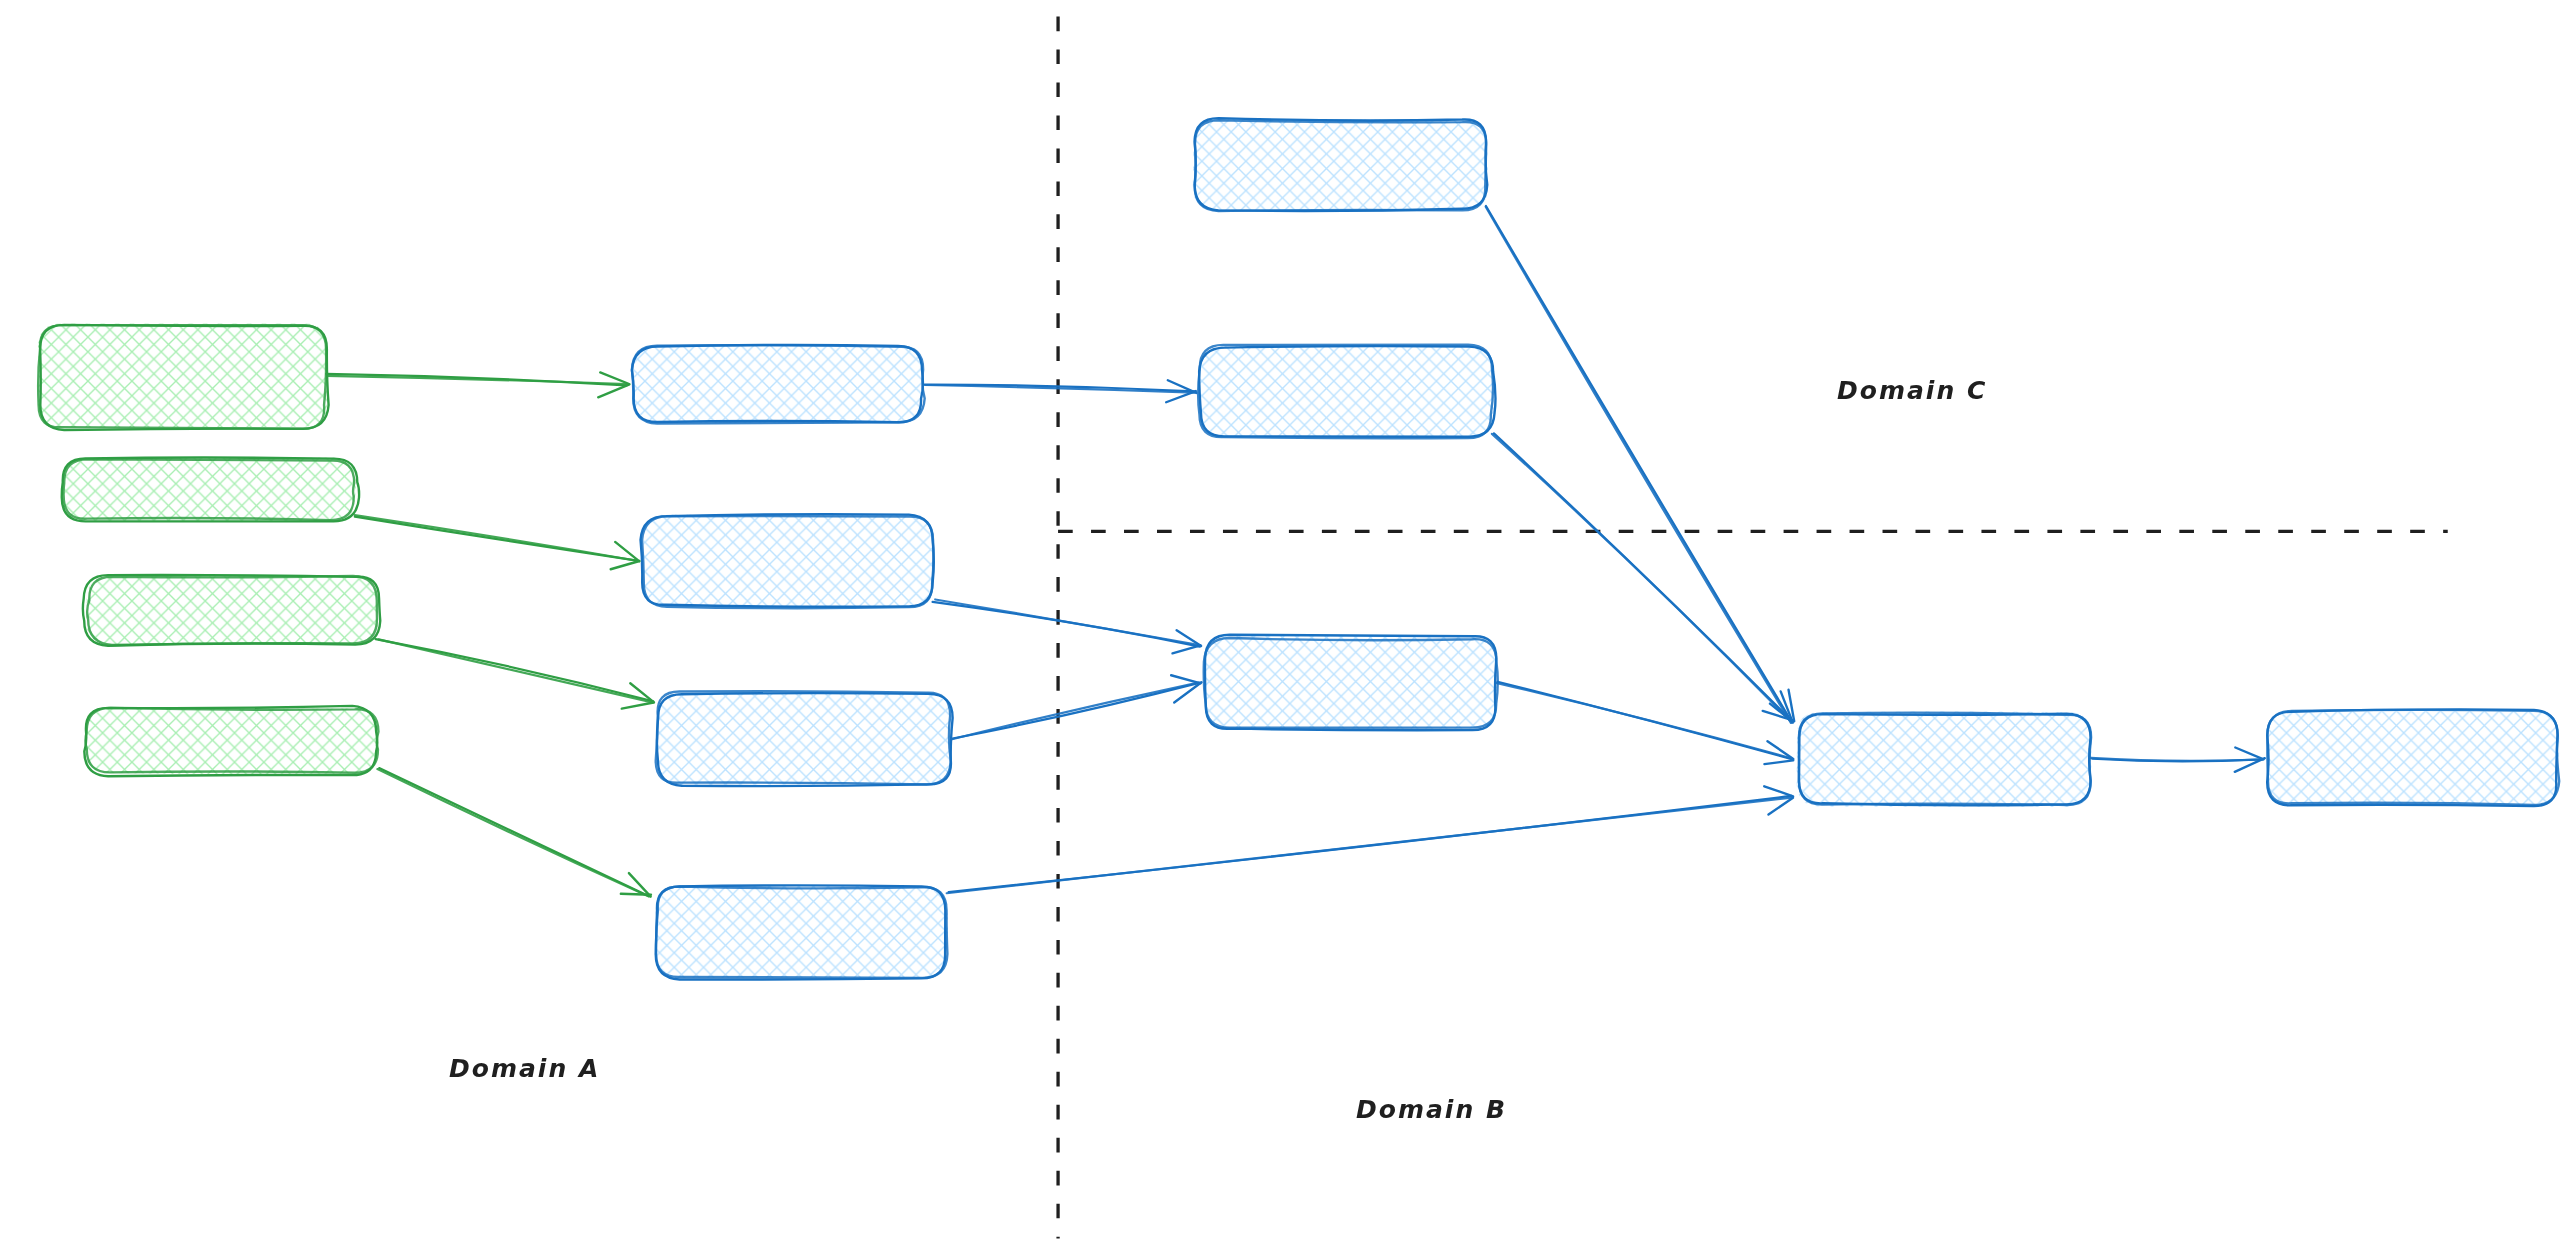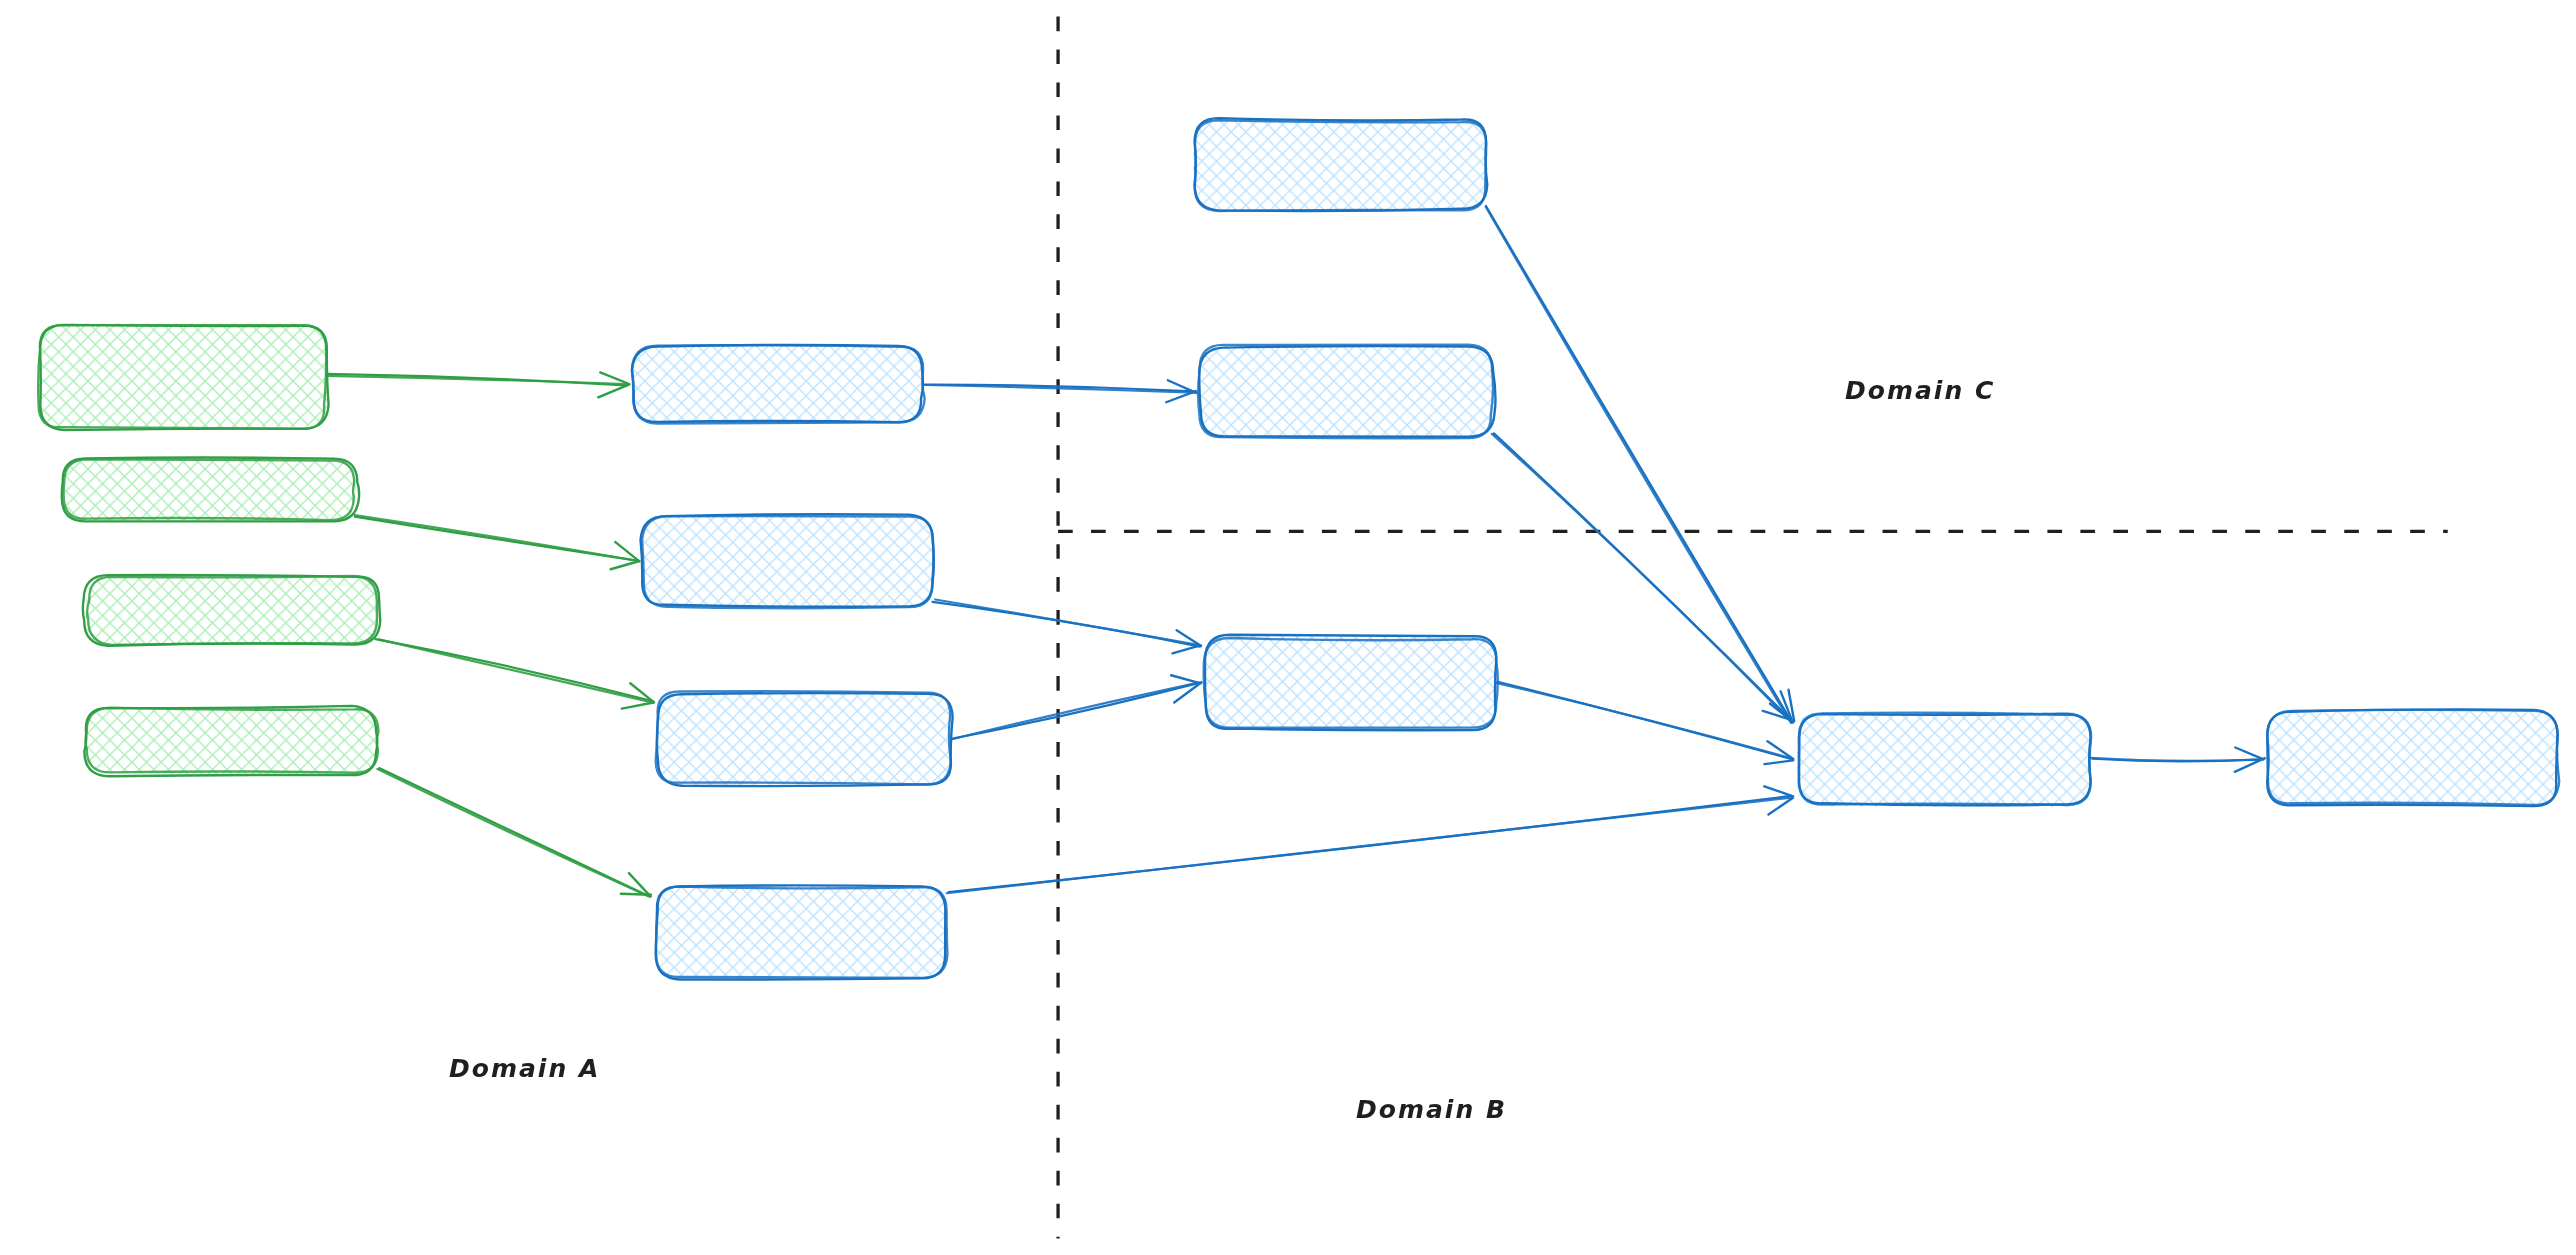--- a/index.html
+++ b/index.html
@@ -246,16 +246,16 @@
           <g>
             <path d="M 2439.5 842.6 L 2472.3 827.6" fill="none" stroke="#1971c2" stroke-width="2.6" stroke-linecap="round"></path>
             <path d="M 2440.1 816.0 L 2471.0 829.0" fill="none" stroke="#1971c2" stroke-width="2.6" stroke-linecap="round"></path>
           </g>
         </g>
       </g>
     </svg>
 
   <div class="dom-label" style="left:449px; top:1054px;">Domain A</div>
   <div class="dom-label" style="left:1356px; top:1095px;font-style:italic;">Domain B</div>
-  <div class="dom-label" style="left:1837px; top:376px;margin-left:8px;">Domain C</div>
+  <div class="dom-label" style="left:1837px; top:376px;">Domain C</div>
 
 </div>
 
 
 </body></html>

